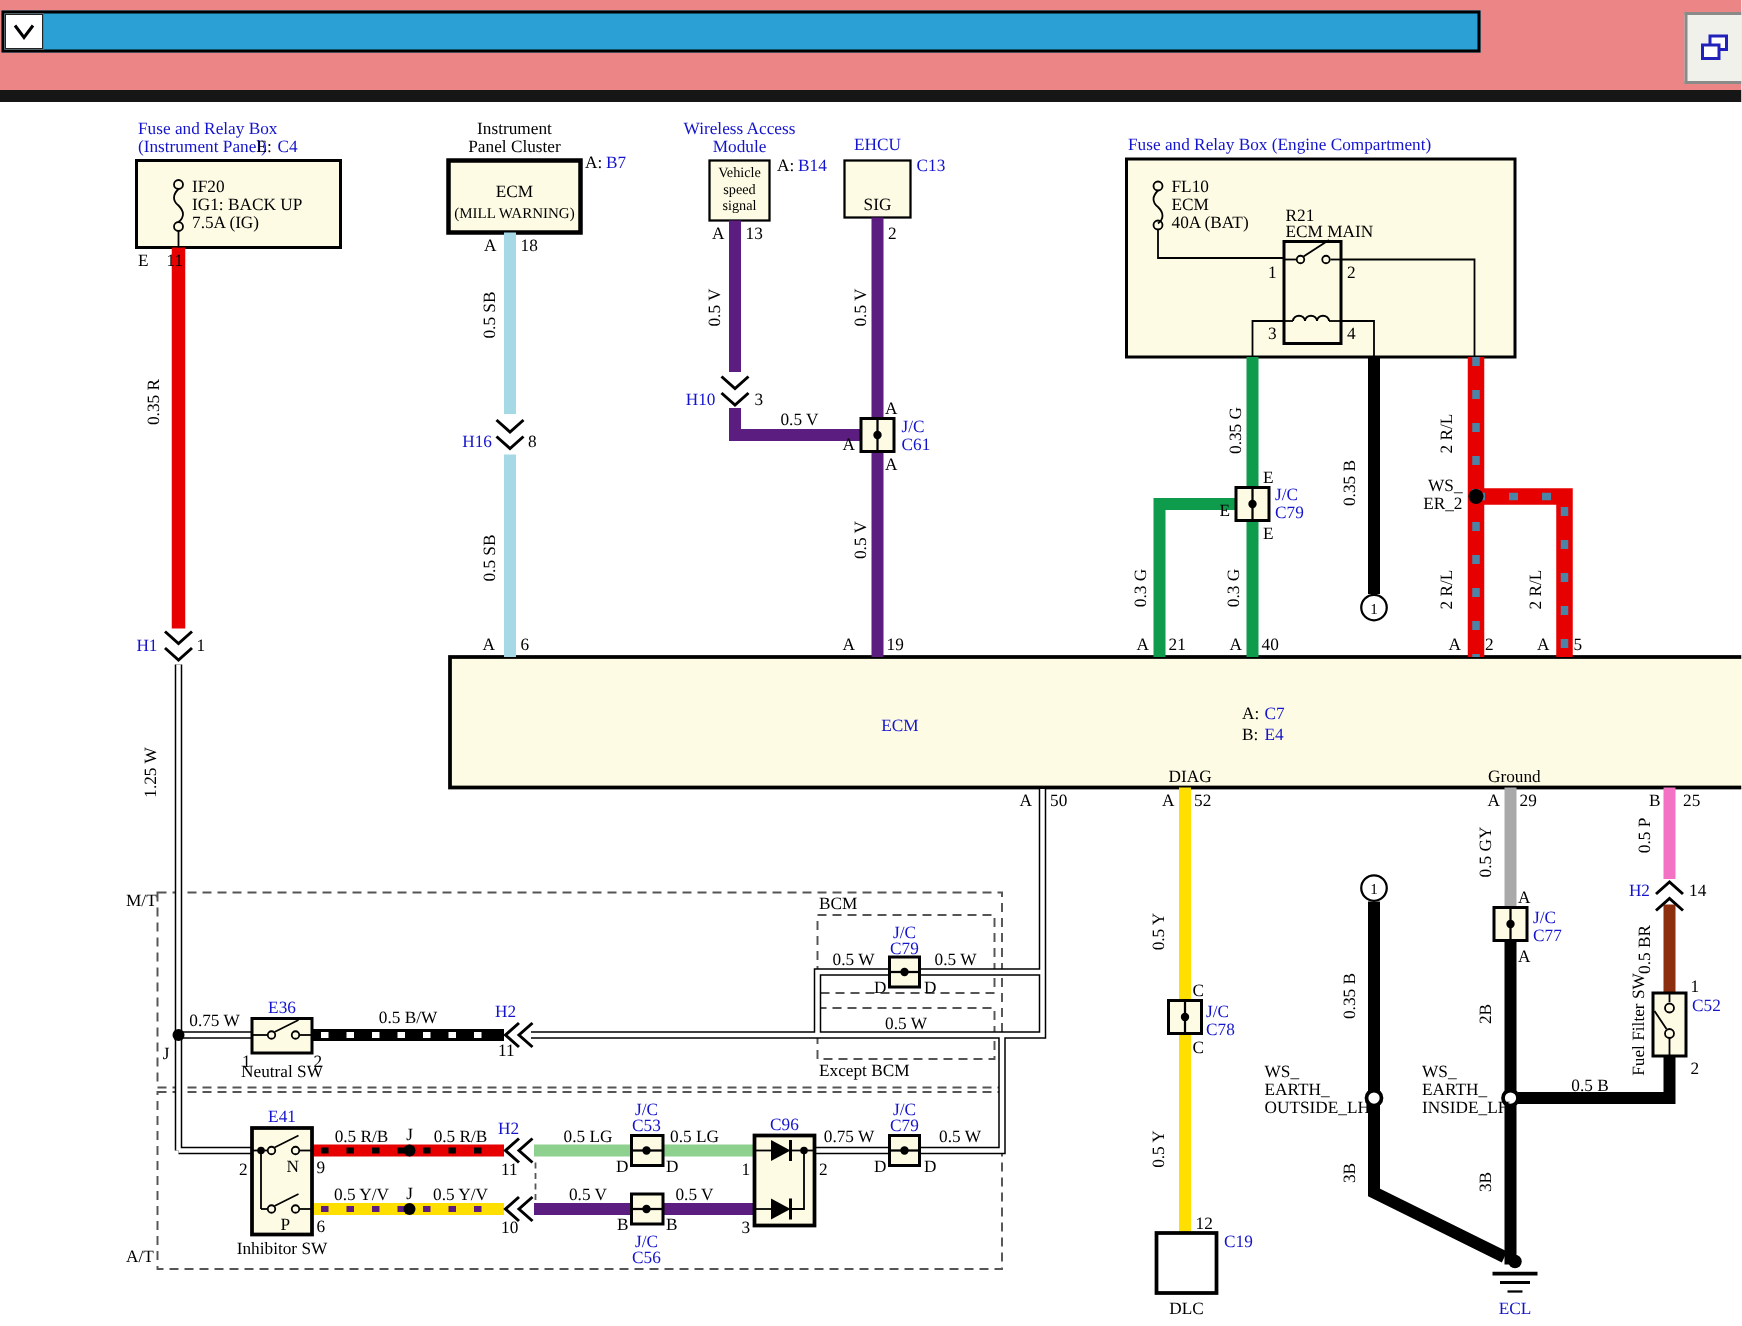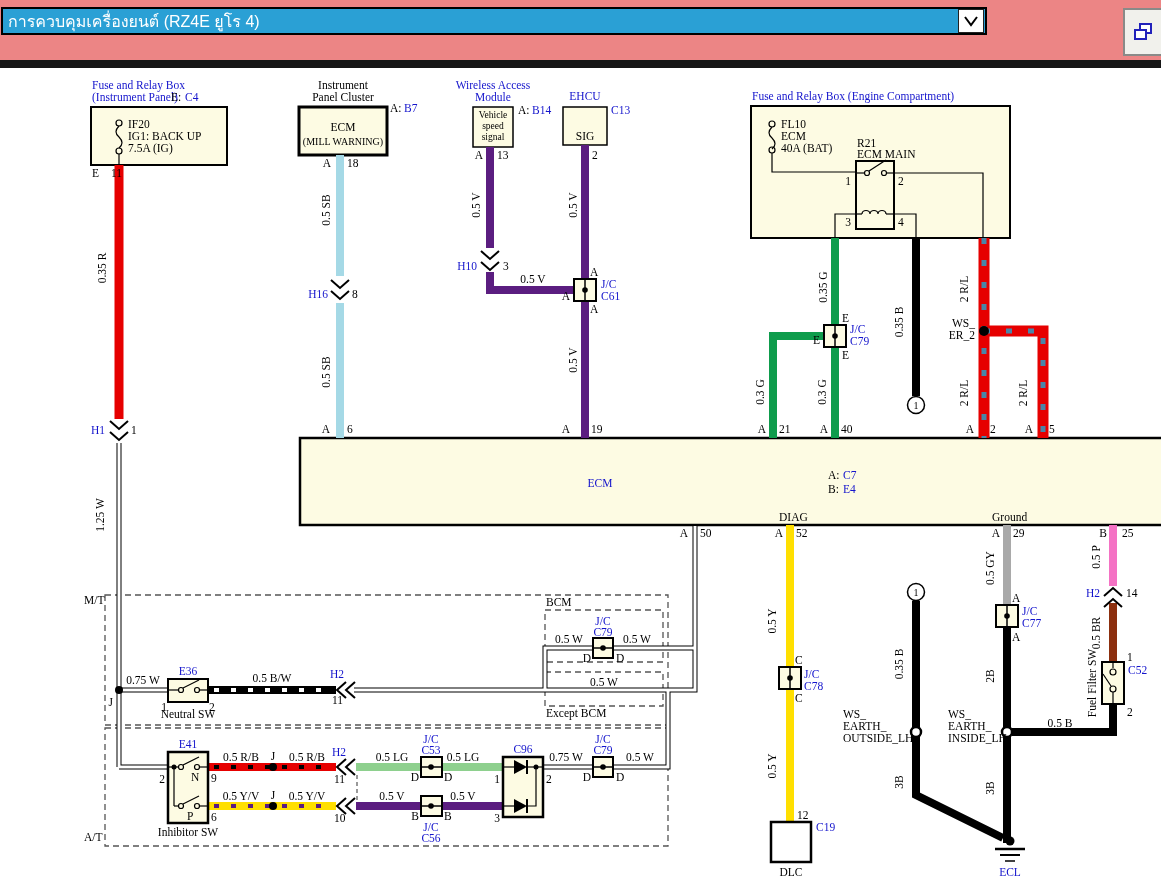--- a/index.html
+++ b/index.html
@@ -21,21 +21,20 @@
   .wwb{fill:none;stroke:#000;stroke-width:5;}
   .wwf{fill:none;stroke:#fff;stroke-width:3;}
 </style>
 </head>
 <body>
 
 <div class="stage">
 
   <div class="topbar">
     <div class="select">
-      <span class="select-text">การควบคุมเครื่องยนต์ (RZ4E ยูโร 4)</span>
       <span class="select-arrow">
         <svg width="16" height="12" viewBox="0 0 16 12">
             <polyline points="2,2 8,10 14,2" fill="none" stroke="#000" stroke-width="2"></polyline>
           </svg>
       </span>
     </div>
     <div class="win-btn">
       <svg width="22" height="22" viewBox="0 0 22 22">
         <rect x="8" y="3" width="11" height="9" fill="#fff" stroke="#2222bb" stroke-width="2"></rect>
         <rect x="3" y="9" width="11" height="9" fill="#fff" stroke="#2222bb" stroke-width="2"></rect>

